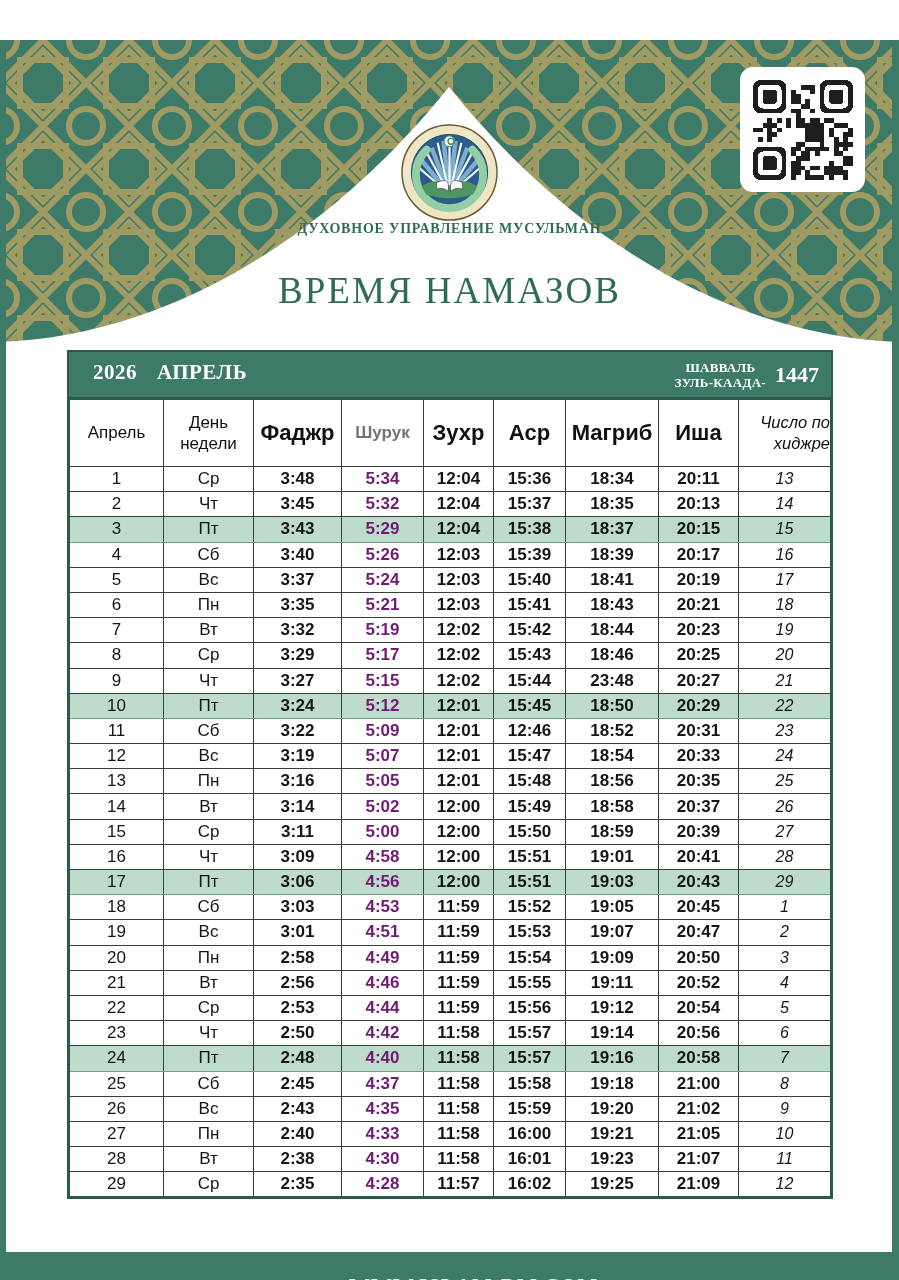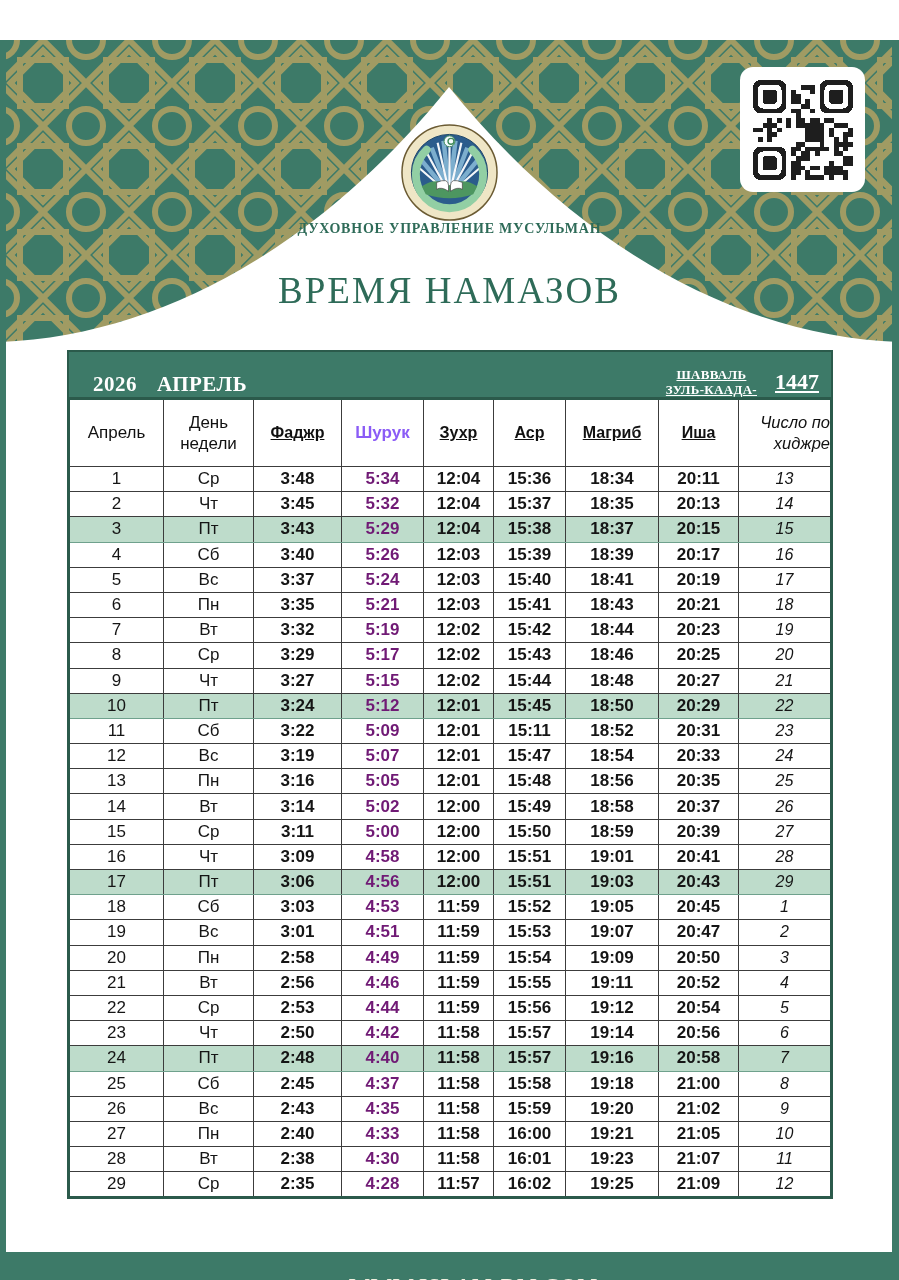--- a/index.html
+++ b/index.html
@@ -12,34 +12,34 @@
           border-radius:13px;z-index:4;display:flex;align-items:center;justify-content:center;}
   .logo{position:absolute;left:400px;top:83px;width:99px;height:99px;z-index:4;}
   .org{position:absolute;top:177px;left:0;width:100%;text-align:center;color:#2E6B58;
        font-family:"Liberation Serif",serif;font-weight:bold;font-size:14px;
        letter-spacing:.8px;line-height:23px;z-index:4;}
   .title{position:absolute;top:229px;left:0;width:100%;text-align:center;color:#2E6B58;
          font-family:"Liberation Serif",serif;font-weight:normal;font-size:37px;
          letter-spacing:2px;z-index:4;}
   .sheet{position:absolute;left:67px;top:310px;width:766px;z-index:3;}
   .band{height:47px;background:#3D7A68;color:#ffffff;font-family:"Liberation Serif",serif;
-        font-weight:bold;display:flex;align-items:flex-end;justify-content:space-between;
-        padding:16px 12px 0 24px;box-sizing:border-box;border:2px solid #2B5A4B;border-bottom:none;}
+        font-weight:bold;display:flex;align-items:flex-start;justify-content:space-between;
+        padding:8px 12px 0 24px;box-sizing:border-box;border:2px solid #2B5A4B;border-bottom:none;}
   .band-left{font-size:21px;letter-spacing:.5px;}
   .band-left .month{margin-left:20px;}
-  .band-right{display:flex;align-items:center;gap:18px;text-decoration:underline;}
+  .band-right{display:flex;align-items:center;gap:9px;}
   .hijri-months{text-align:center;font-size:13px;line-height:15px;letter-spacing:.3px;}
   .hijri-year{font-size:22px;}
   table.pt{border-collapse:collapse;width:766px;table-layout:fixed;border:3px solid #2B5A4B;
            background:#ffffff;}
   .pt th,.pt td{border:1px solid #3c3c3c;text-align:center;vertical-align:middle;padding:0;
                 overflow:hidden;}
   .pt thead th{height:66px;font-weight:normal;font-size:17px;color:#111;line-height:1.25;}
-  .pt thead th.b{font-weight:bold;font-size:16px;text-decoration:underline;}
-  .pt thead th.gray{color:#8b5cf6;font-weight:bold;}
+  .pt thead th.b{font-weight:bold;font-size:22px;}
+  .pt thead th.gray{color:#737373;font-weight:bold;}
   .pt thead th.it{font-style:italic;font-size:16.5px;font-weight:normal;text-align:right;}
   .pt tbody td{height:24.2px;font-size:17px;color:#151515;}
   .pt tbody td.b{font-weight:bold;}
   .pt tbody td.gray{color:#701a75;font-weight:bold;}
   .pt tbody td.it{font-style:italic;font-size:16px;}
   .pt tbody tr.hl{background:#BEDCCB;}
   .pt tbody tr.hl td{border-top-color:#6FA18D;border-bottom-color:#6FA18D;}
   .footer{position:absolute;left:0;right:0;bottom:0;height:68px;background:#3D7A68;z-index:6;
           display:flex;align-items:center;justify-content:center;color:#F2EFDF;
           font-family:"Liberation Serif",serif;font-weight:bold;font-size:21px;letter-spacing:1px;padding-left:48px;}
@@ -356,42 +356,42 @@
             <td class="b">20:25</td>
             <td class="it">20</td>
           </tr>
           <tr>
             <td>9</td>
             <td>Чт</td>
             <td class="b">3:27</td>
             <td class="gray">5:15</td>
             <td class="b">12:02</td>
             <td class="b">15:44</td>
-            <td class="b">18:48</td>
+            <td class="b">23:48</td>
             <td class="b">20:27</td>
             <td class="it">21</td>
           </tr>
           <tr class="hl">
             <td>10</td>
             <td>Пт</td>
             <td class="b">3:24</td>
             <td class="gray">5:12</td>
             <td class="b">12:01</td>
             <td class="b">15:45</td>
             <td class="b">18:50</td>
             <td class="b">20:29</td>
             <td class="it">22</td>
           </tr>
           <tr>
             <td>11</td>
             <td>Сб</td>
             <td class="b">3:22</td>
             <td class="gray">5:09</td>
             <td class="b">12:01</td>
-            <td class="b">15:11</td>
+            <td class="b">12:46</td>
             <td class="b">18:52</td>
             <td class="b">20:31</td>
             <td class="it">23</td>
           </tr>
           <tr>
             <td>12</td>
             <td>Вс</td>
             <td class="b">3:19</td>
             <td class="gray">5:07</td>
             <td class="b">12:01</td>

